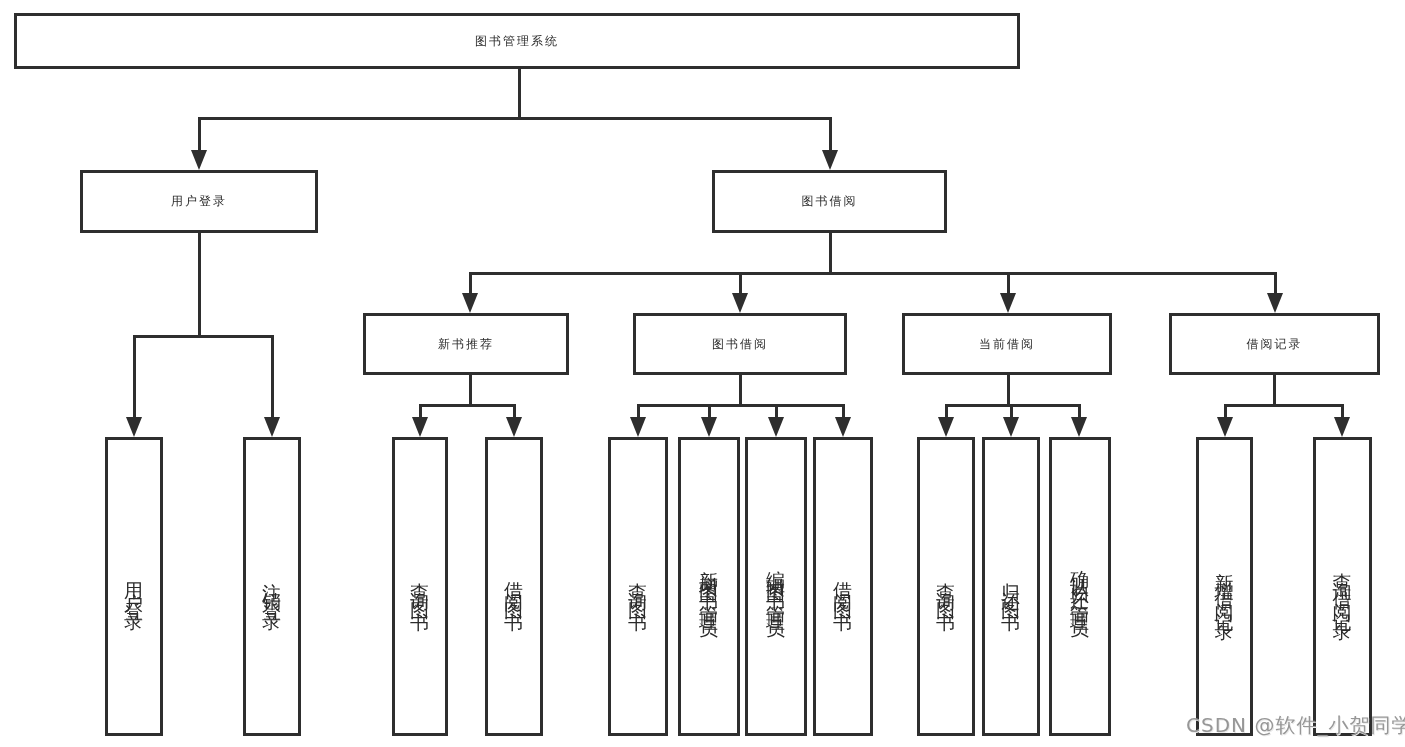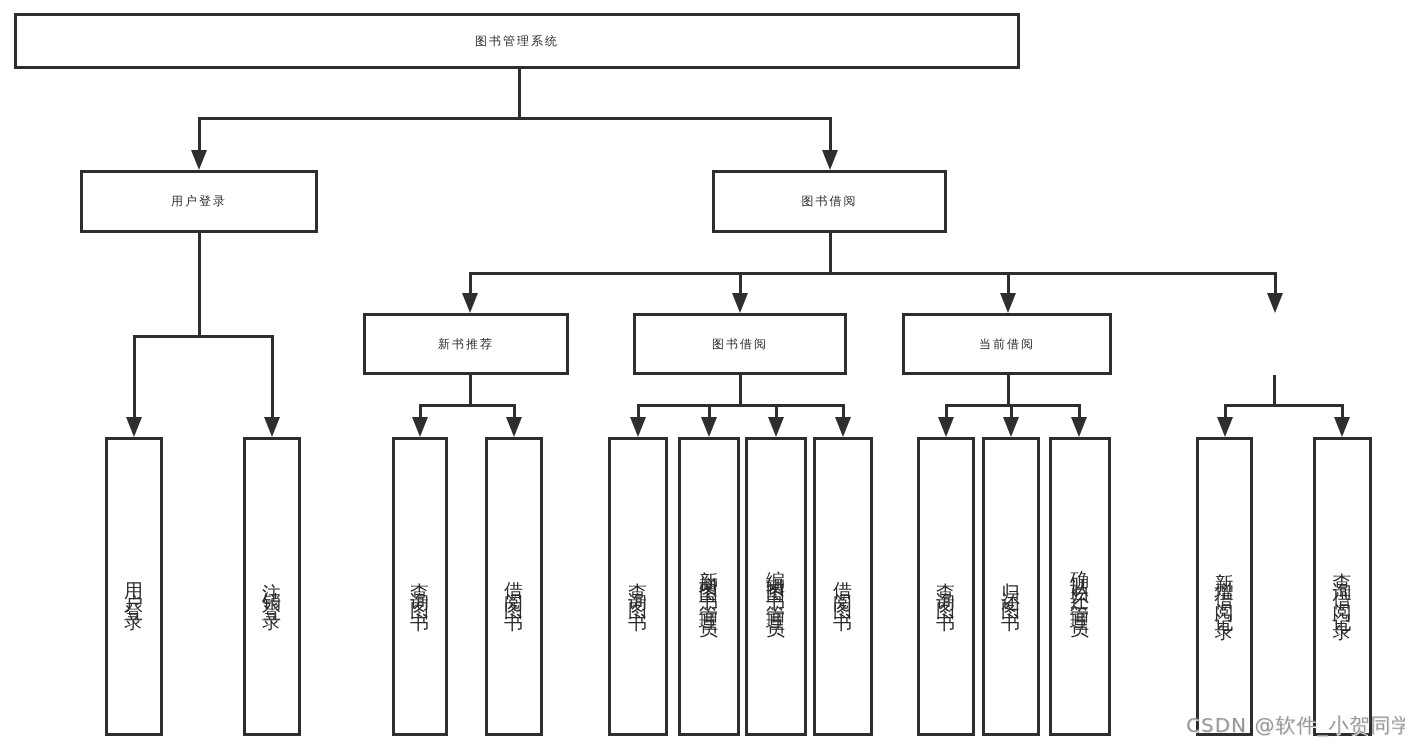--- a/index.html
+++ b/index.html
@@ -98,20 +98,23 @@
 
   <div class="bx" style="left:363px;top:313px;width:206px;height:62px">
     <span>新书推荐</span>
   </div>
   <div class="bx" style="left:633px;top:313px;width:214px;height:62px">
     <span>图书借阅</span>
   </div>
   <div class="bx" style="left:902px;top:313px;width:210px;height:62px">
     <span>当前借阅</span>
   </div>
+  <div class="bx" style="left:1169px;top:313px;width:211px;height:62px">
+    <span>借阅记录</span>
+  </div>
 
   <div class="bx lf" style="left:105px;top:437px;width:58px;height:299px">
     <span>用户登录</span>
   </div>
   <div class="bx lf" style="left:243px;top:437px;width:58px;height:299px">
     <span>注销登录</span>
   </div>
   <div class="bx lf" style="left:392px;top:437px;width:56px;height:299px">
     <span>查询图书</span>
   </div>

